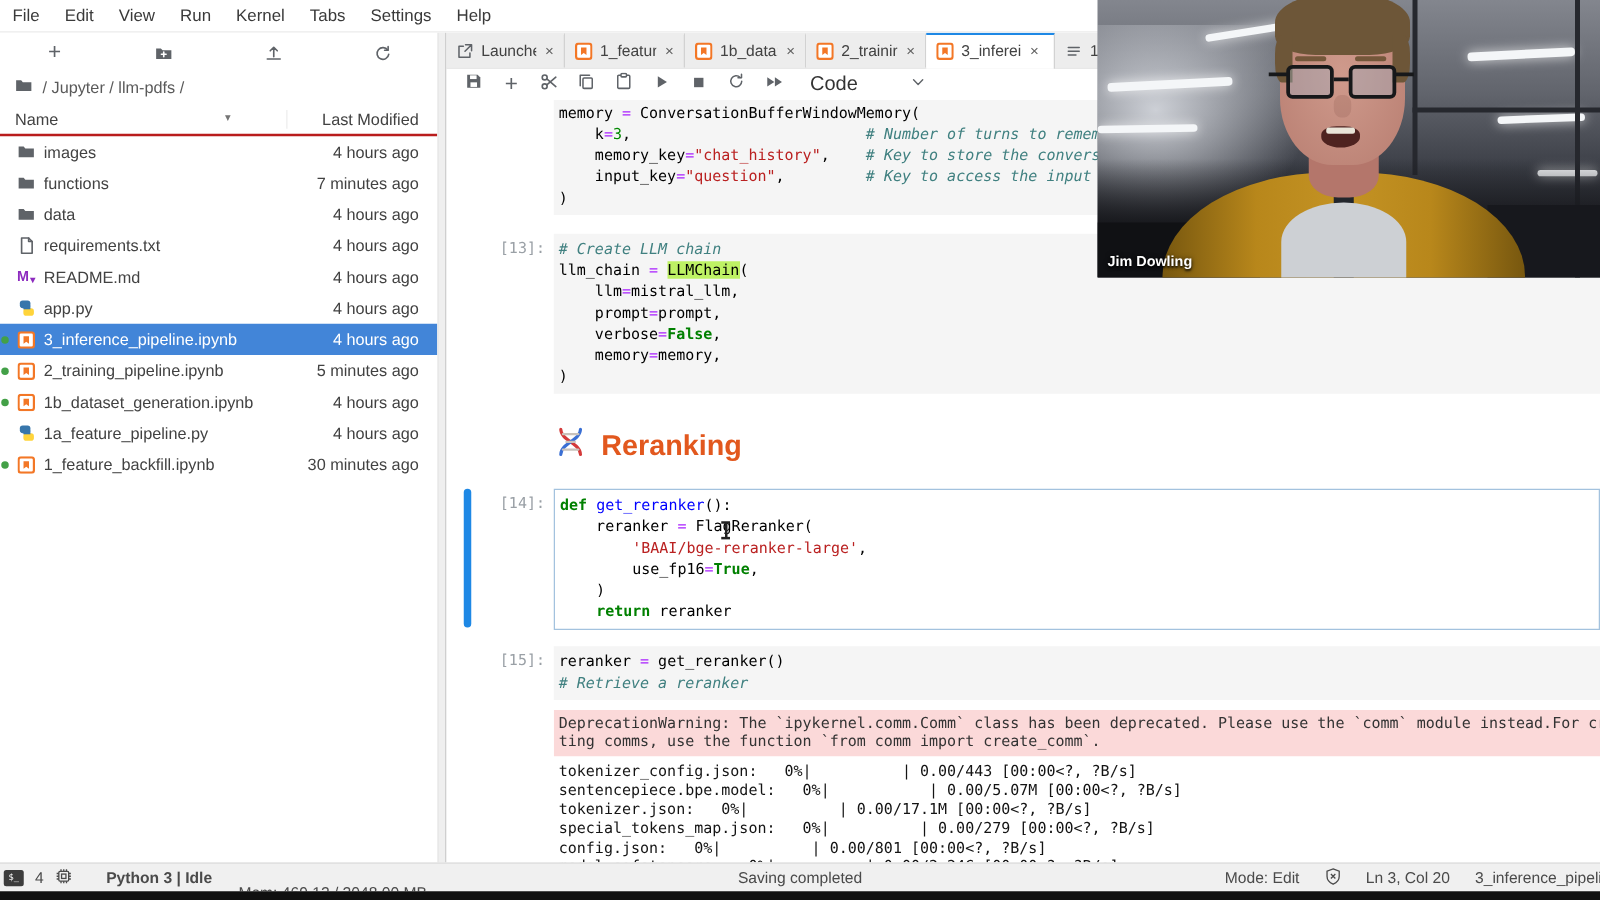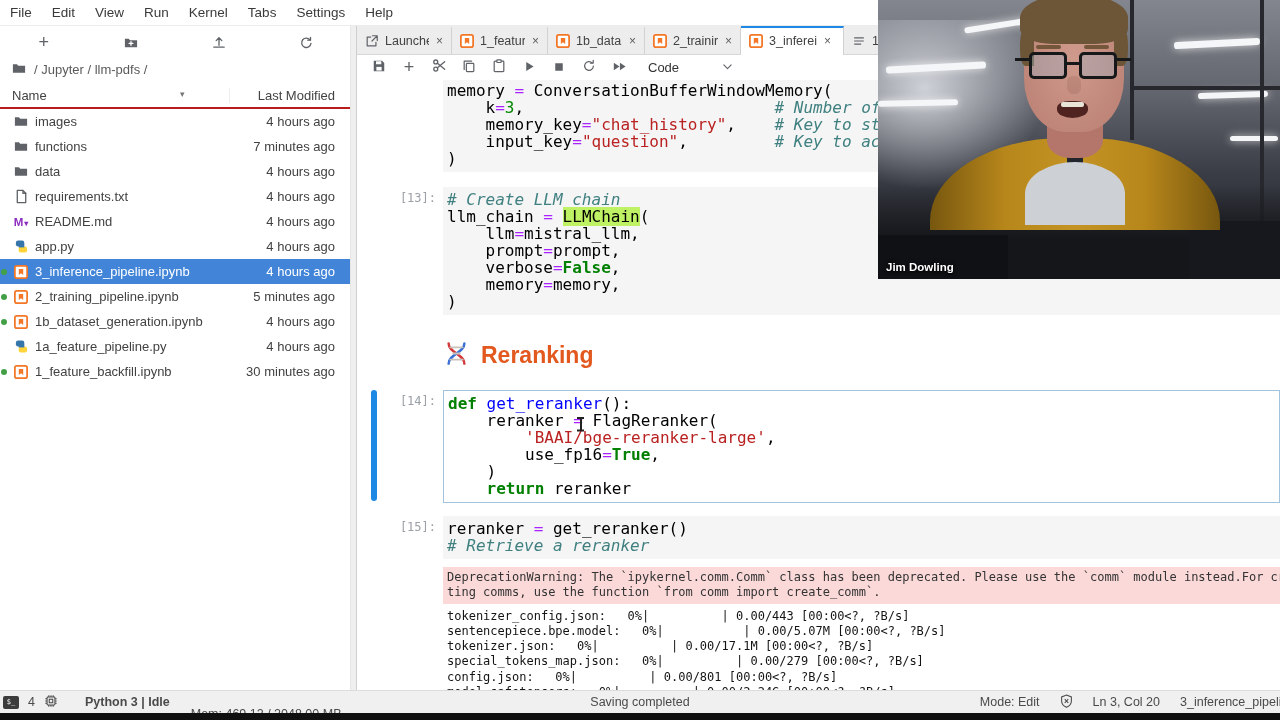--- a/index.html
+++ b/index.html
@@ -47,30 +47,30 @@
   .tab { display:flex; align-items:center; gap:6px; padding:0 8px; background:#ededed;
          border-right:1px solid #d2d2d2; border-top:2px solid transparent; font-size:12.5px;
          color:#424242; flex:0 0 auto; overflow:hidden; white-space:nowrap; }
   .tab .tlabel { overflow:hidden; max-width:58px; }
   .tab .tclose { color:#5f5f5f; font-size:12px; margin-left:1px; }
   .tab.active { background:#fff; border-top-color:var(--accent); margin-bottom:-1px; padding-bottom:1px; }
   .tico { width:14px; height:14px; display:flex; align-items:center; justify-content:center; flex:0 0 auto; }
 
   #nbtoolbar { height:25px; display:flex; align-items:center; padding-left:7px; background:#fff; }
   .tb-btn { width:30px; height:22px; display:flex; align-items:center; justify-content:center; color:#5f6368; }
-  #celltype-label { margin-left:14px; font-size:13px; color:#333; }
+  #celltype-label { margin-left:14px; font-size:16px; color:#333; }
   #celltype-chevron { margin-left:42px; display:flex; align-items:center; }
 
   #nbscroll { position:absolute; left:0; right:0; top:54px; bottom:0; overflow:hidden; background:#fff; }
 
   .cellrow { position:relative; display:flex; }
   .prompt { flex:0 0 86px; text-align:right; padding:4px 7px 0 0;
             font-family:"DejaVu Sans Mono",monospace; font-size:12px; color:#9aa0a6; }
   .editor { flex:1; background:#f5f5f5; padding:4px 0 5px 4px; font-family:"DejaVu Sans Mono",monospace;
-            font-size:16px; line-height:17px; white-space:pre; color:#000; overflow:hidden; }
+            font-size:12px; line-height:17px; white-space:pre; color:#000; overflow:hidden; }
   .cellrow.active .editor { background:#fff; border:1px solid #a3c2de; }
   .active-bar { position:absolute; left:14px; top:0; bottom:2px; width:6px;
                 background:var(--accent); border-radius:3px; }
   #cell-0 { margin-top:-2px; }
   #cell-1 { margin-top:15px; }
   #heading-cell { margin:25px 0 0 86px; display:flex; align-items:center; gap:11px; }
   #heading-cell .htext { font-size:23px; font-weight:bold; color:var(--heading-orange); }
   #cell-3 { margin-top:19px; }
   #cell-4 { margin-top:13px; }
   #output-cell { margin-top:8px; }
@@ -104,21 +104,21 @@
               font-family:"DejaVu Sans Mono",monospace; font-size:7px; display:flex; align-items:center;
               justify-content:center; }
   #sb-kernel { margin-left:18px;font-weight:bold; }
   #sb-mem { margin-left:12px;margin-top:24px; }
   #sb-message { position:absolute; left:50%; transform:translateX(-50%); }
   #sb-right { margin-left:auto; display:flex; align-items:center; gap:20px; }
   #sb-filename { width:100px; overflow:hidden; white-space:nowrap; flex:0 0 auto; }
   #blackstrip { position:absolute; left:0; right:0; bottom:0; height:7px; background:#101010; z-index:61; }
 
   
-  #video { position:absolute; left:878px; top:0; width:402px; height:279px; z-index:50; overflow:hidden;
+  #video { position:absolute; left:878px; top:0; width:402px; height:222px; z-index:50; overflow:hidden;
            background:linear-gradient(180deg,#83868e 0%,#61646c 34%,#3a3d45 62%,#1e2026 100%); }
   .v-bright { position:absolute; left:-20px; top:20px; width:190px; height:170px;
               background:radial-gradient(ellipse at 35% 40%, rgba(225,228,234,.85), rgba(225,228,234,0) 70%); }
   .v-bar { position:absolute; background:#f4f6f8; border-radius:3px; box-shadow:0 0 9px rgba(255,255,255,.75); }
   .v-frame { position:absolute; background:#26282e; }
   .v-low { position:absolute; left:0; right:0; bottom:0; height:95px;
            background:linear-gradient(180deg, rgba(18,19,23,0), #15161a 60%); }
   .v-desk { position:absolute; left:0; bottom:0; width:130px; height:44px; background:#101114; }
   .v-desk2 { position:absolute; right:0; bottom:0; width:90px; height:58px; background:#17181d; }
   .v-torso { position:absolute; left:52px; top:138px; width:290px; height:92px;

